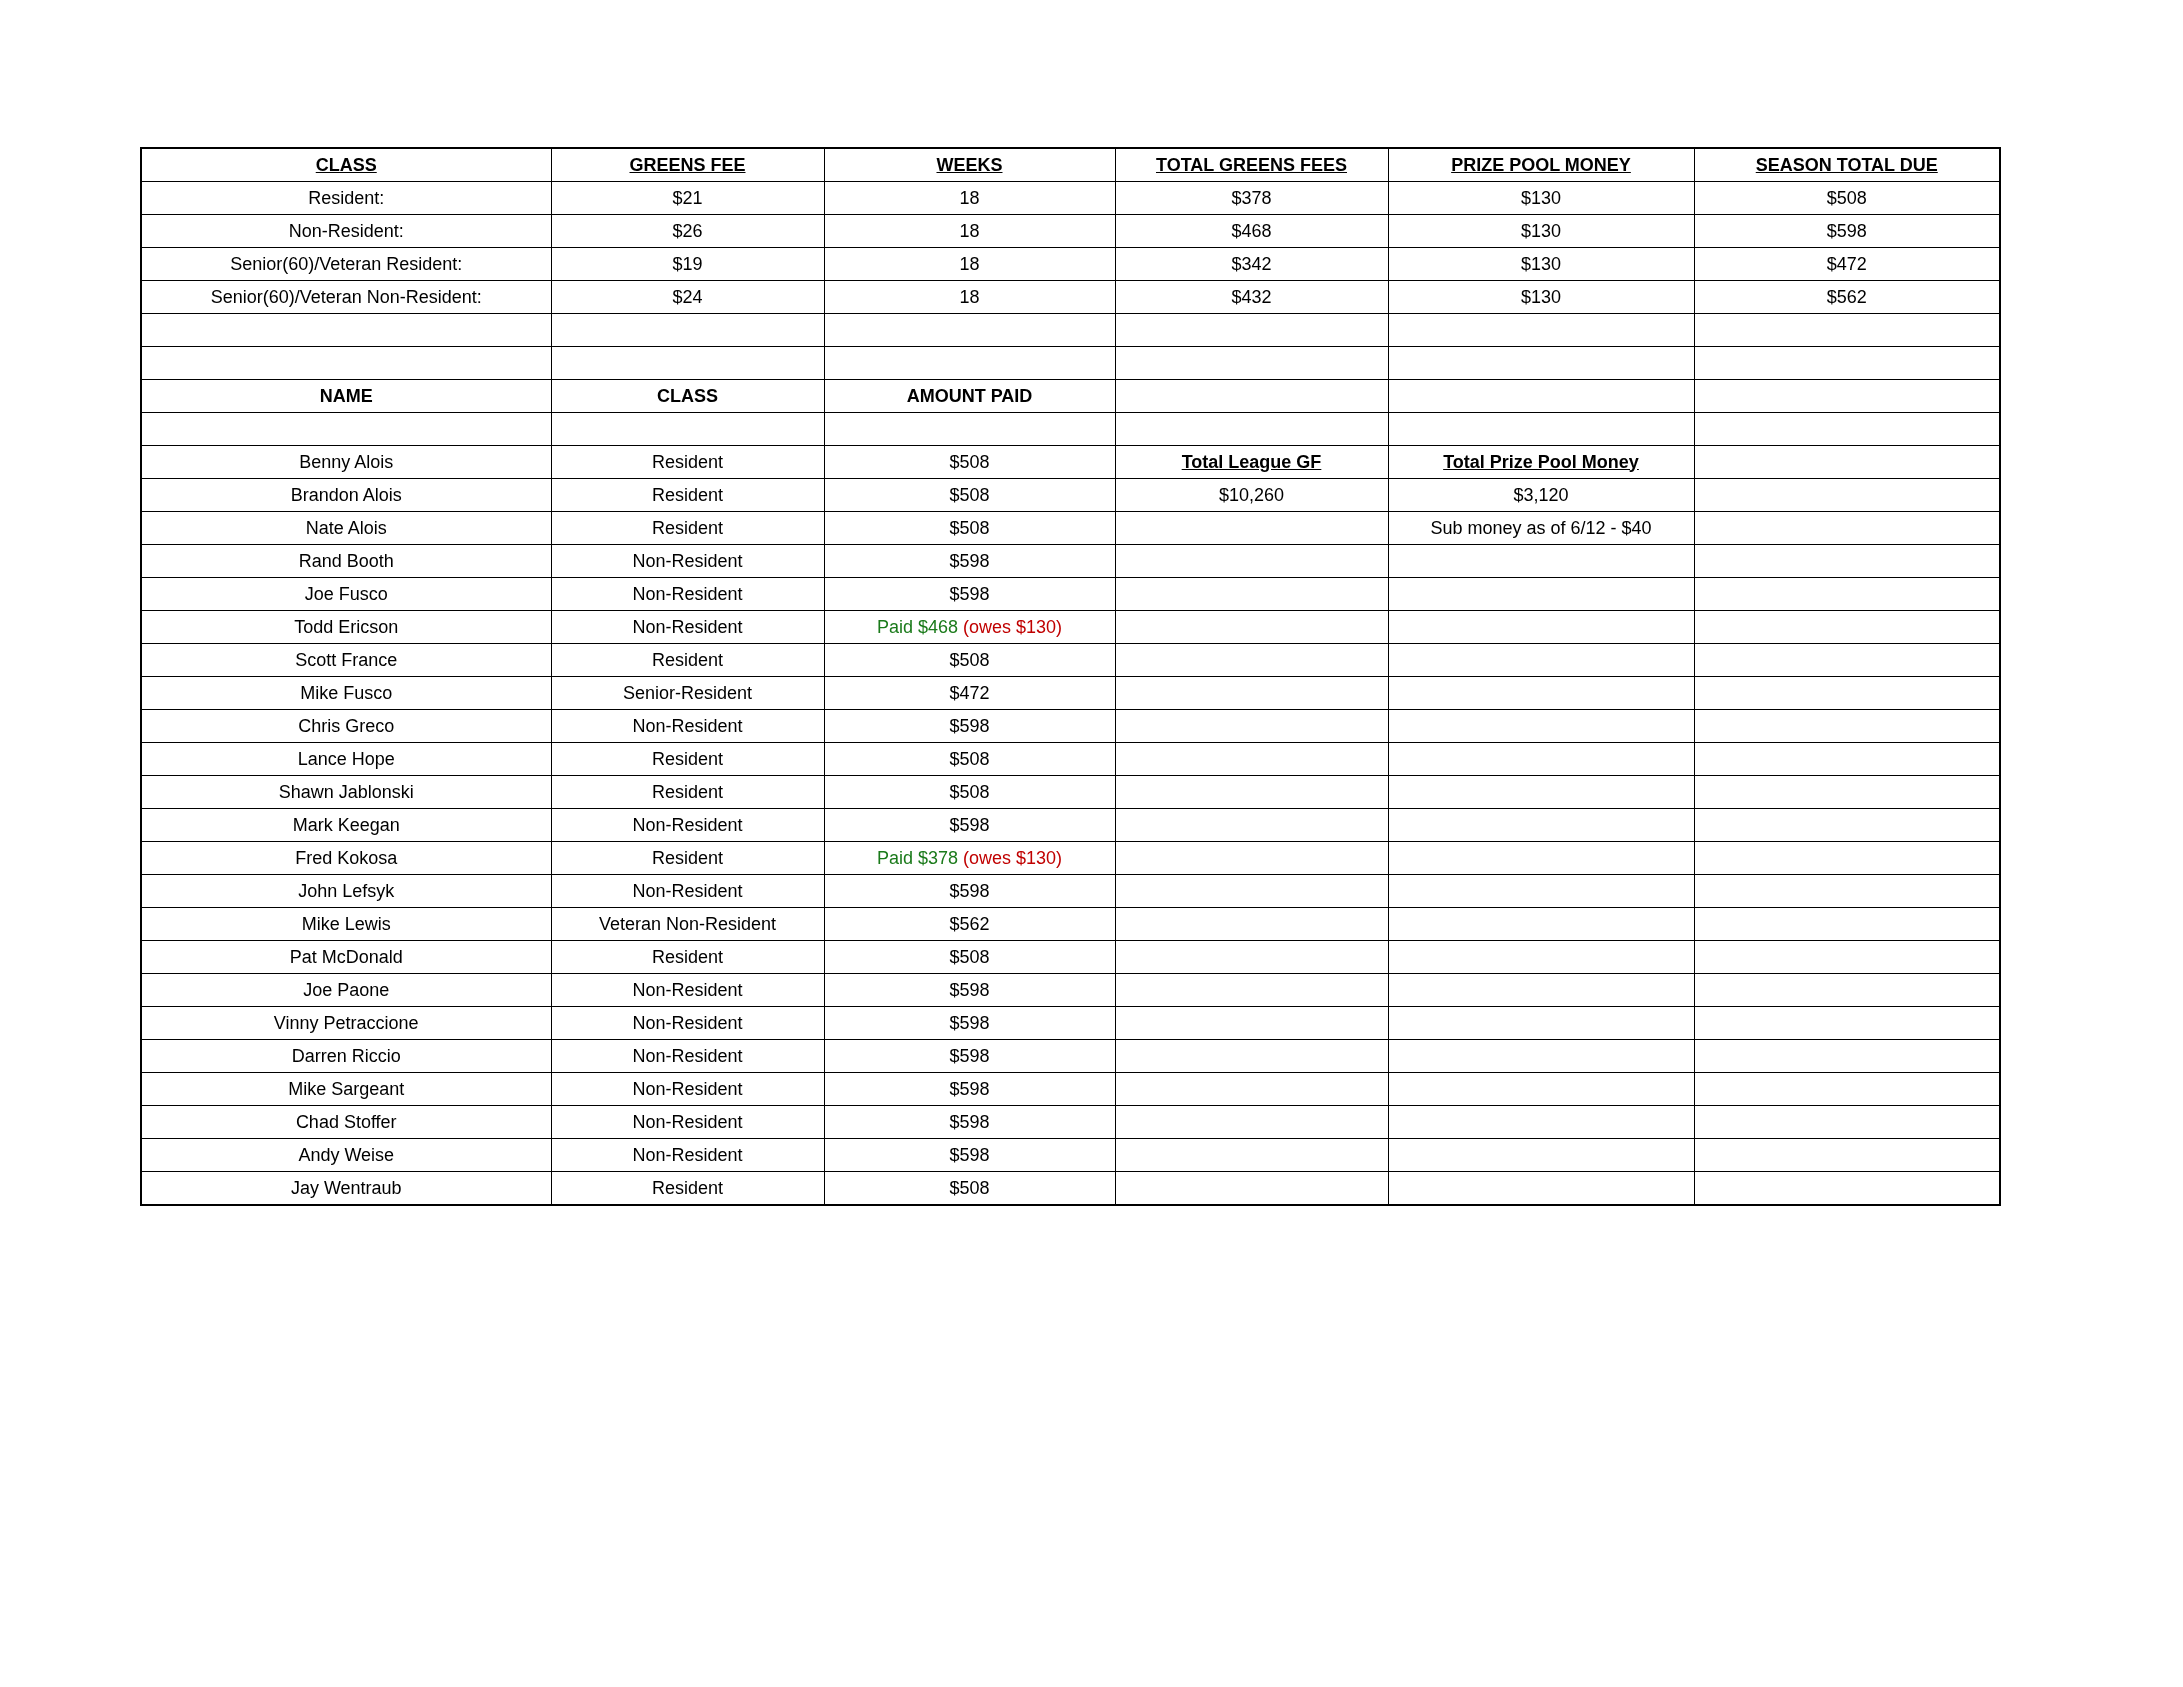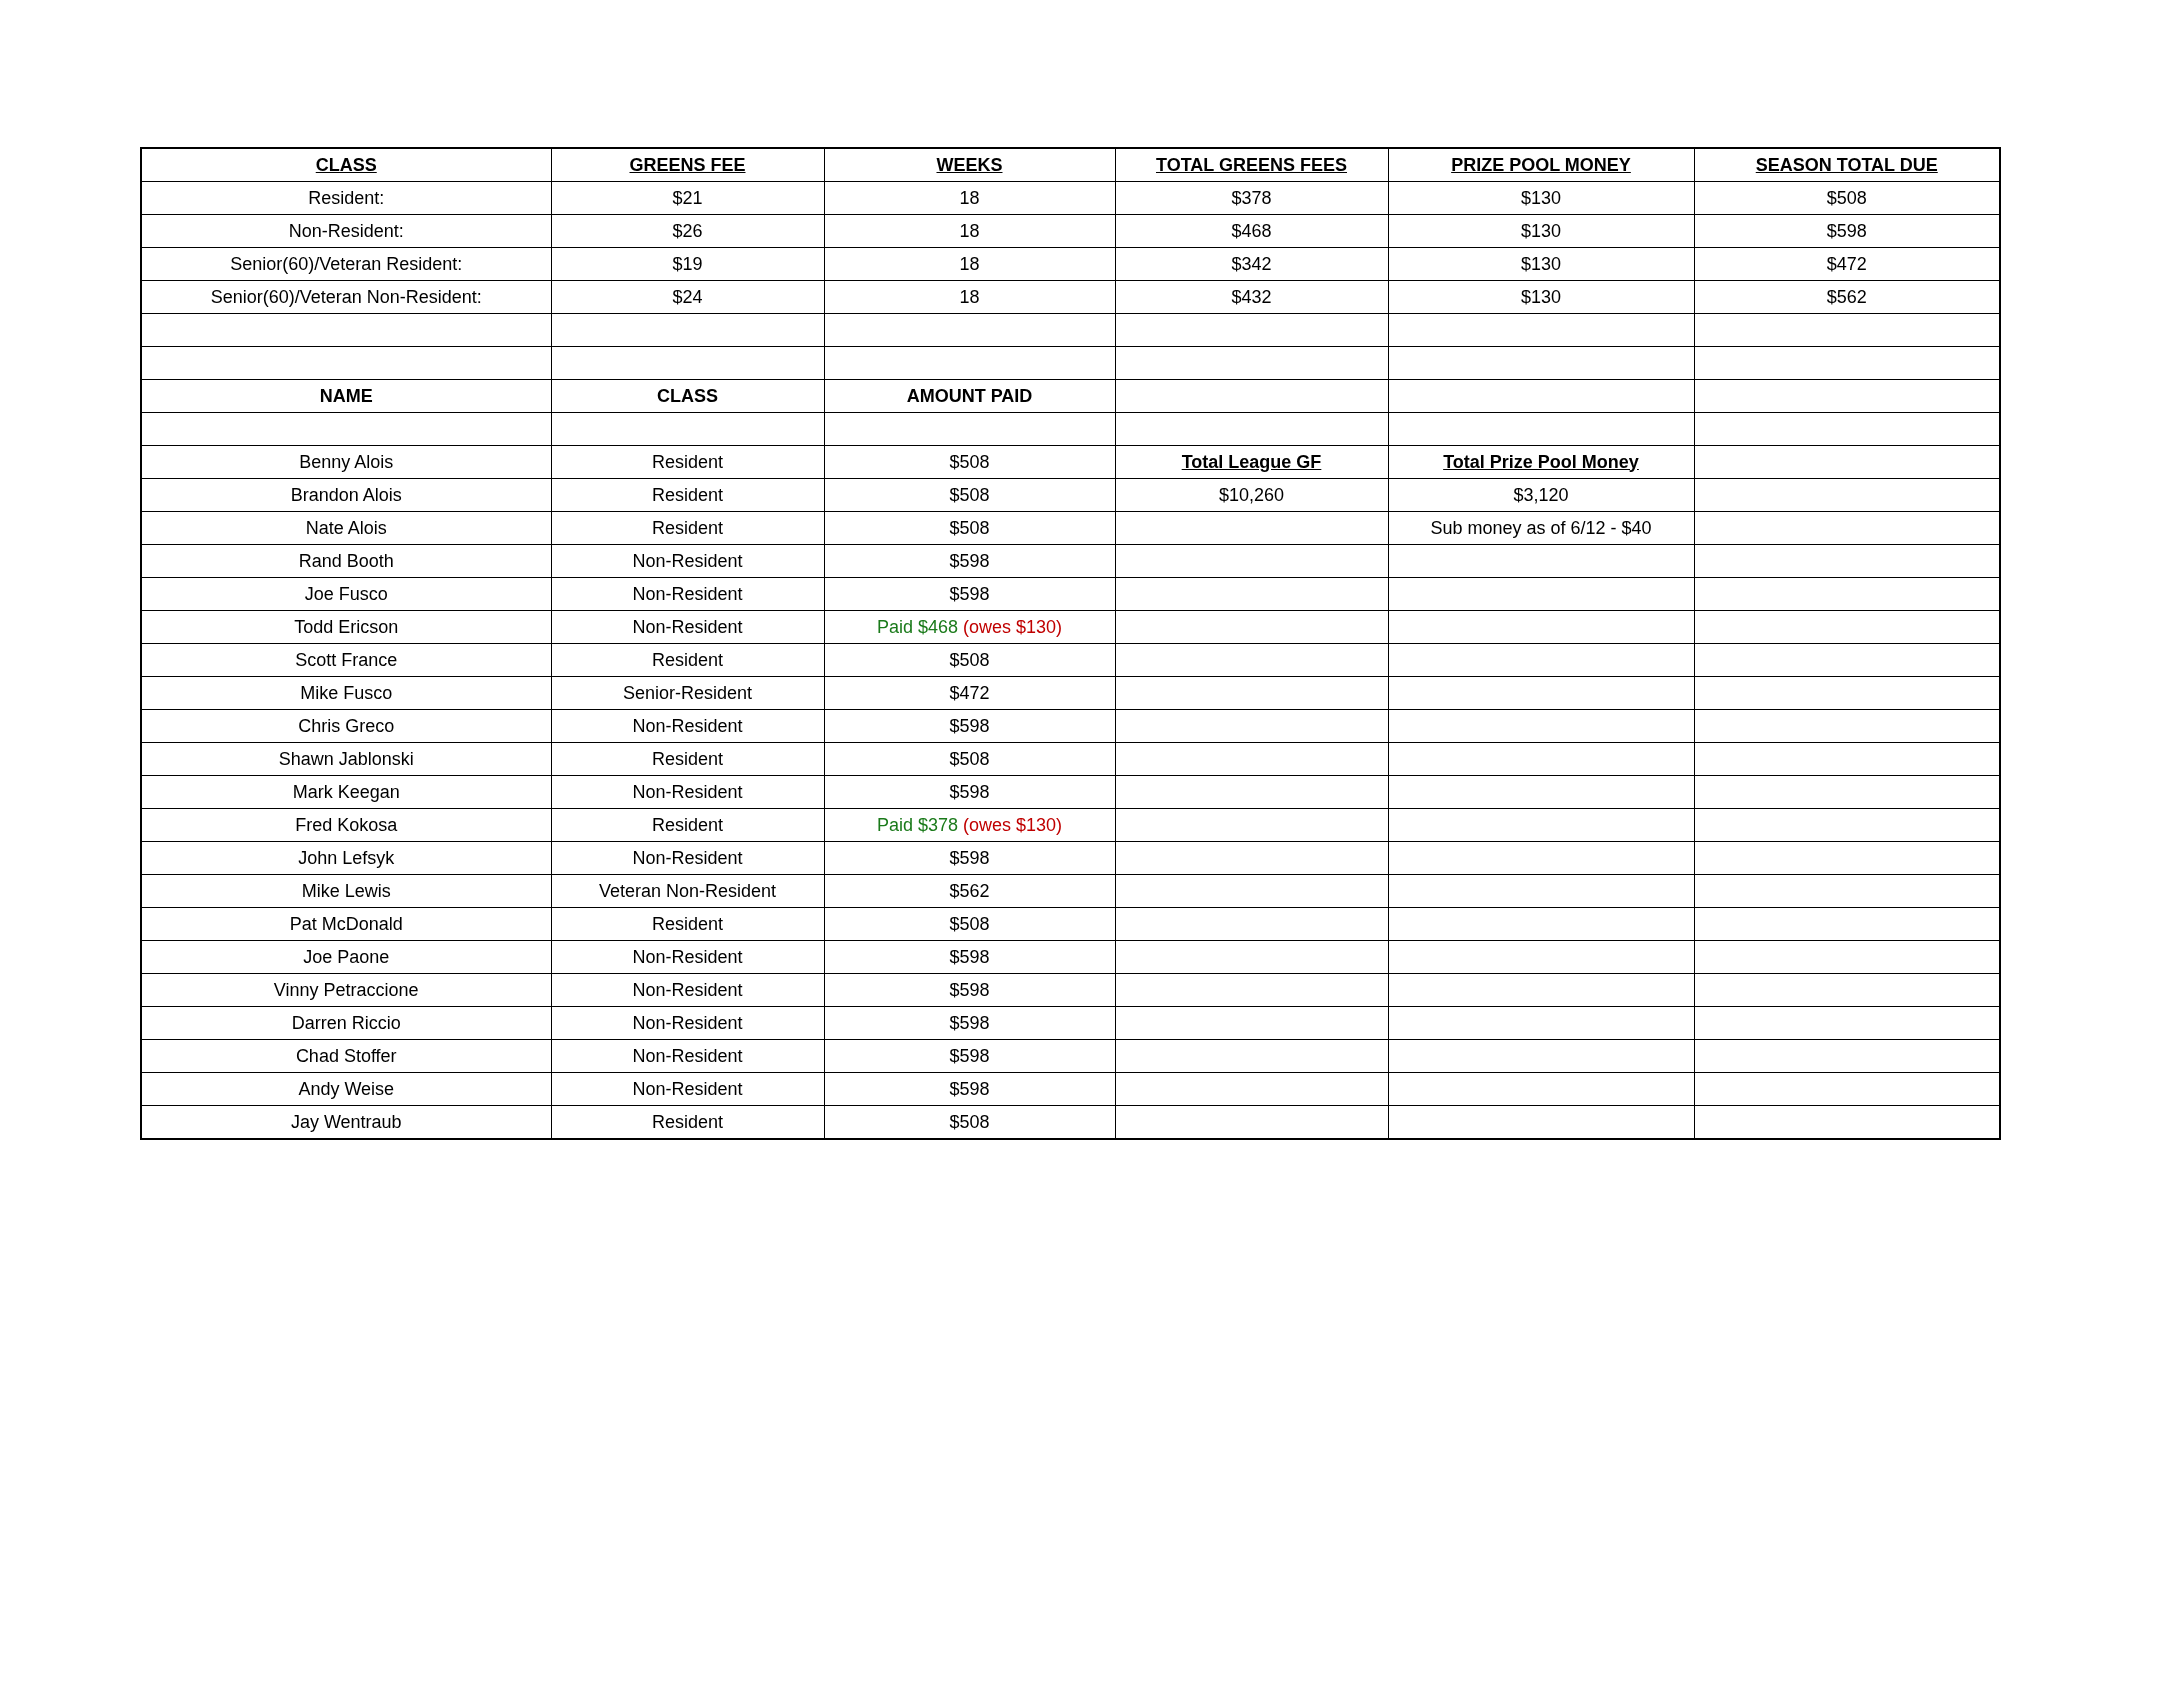--- a/index.html
+++ b/index.html
@@ -246,20 +246,28 @@
       </tr>
       <tr class="row-tall">
         <td class="dark">Chris Greco</td>
         <td class="dark">Non-Resident</td>
         <td class="green">$598</td>
         <td></td>
         <td></td>
         <td></td>
       </tr>
       <tr class="row-tall">
+        <td class="dark">Lance Hope</td>
+        <td class="dark">Resident</td>
+        <td class="green">$508</td>
+        <td></td>
+        <td></td>
+        <td></td>
+      </tr>
+      <tr class="row-tall">
         <td class="dark">Shawn Jablonski</td>
         <td class="dark">Resident</td>
         <td class="green">$508</td>
         <td></td>
         <td></td>
         <td></td>
       </tr>
       <tr class="row-tall">
         <td class="dark">Mark Keegan</td>
         <td class="dark">Non-Resident</td>
@@ -318,20 +326,28 @@
       </tr>
       <tr class="row-tall">
         <td class="dark">Darren Riccio</td>
         <td class="dark">Non-Resident</td>
         <td class="green">$598</td>
         <td></td>
         <td></td>
         <td></td>
       </tr>
       <tr class="row-tall">
+        <td class="dark">Mike Sargeant</td>
+        <td class="dark">Non-Resident</td>
+        <td class="green">$598</td>
+        <td></td>
+        <td></td>
+        <td></td>
+      </tr>
+      <tr class="row-tall">
         <td class="dark">Chad Stoffer</td>
         <td class="dark">Non-Resident</td>
         <td class="green">$598</td>
         <td></td>
         <td></td>
         <td></td>
       </tr>
       <tr class="row-tall">
         <td class="dark">Andy Weise</td>
         <td class="dark">Non-Resident</td>

